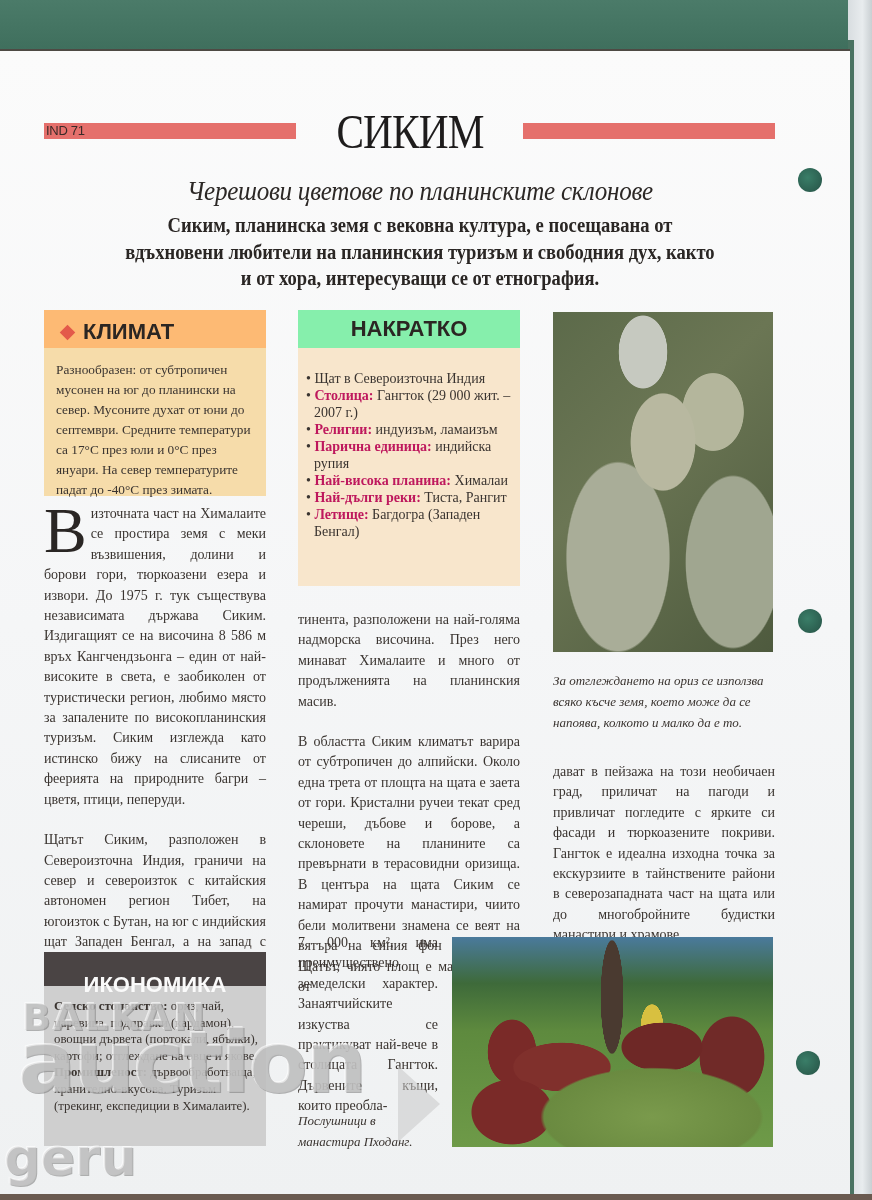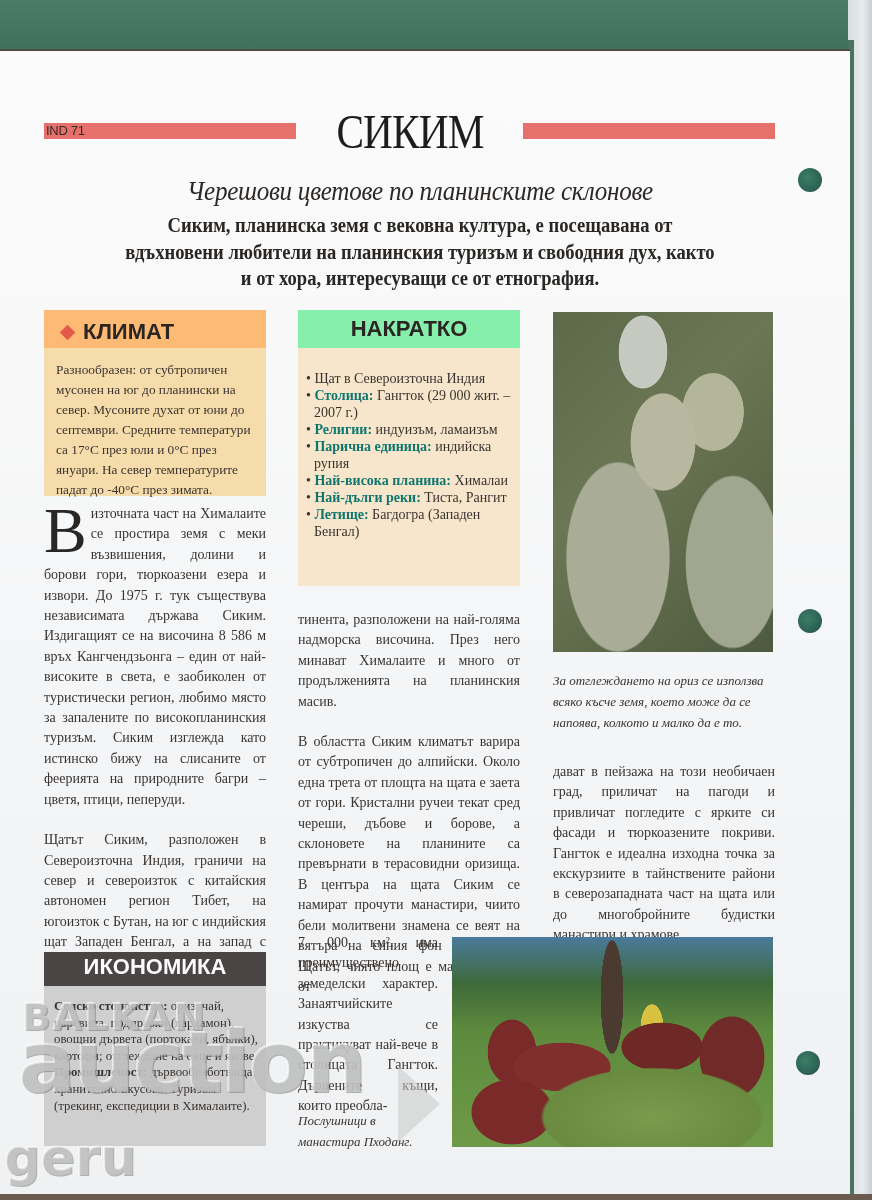--- a/index.html
+++ b/index.html
@@ -79,26 +79,26 @@
     }
 
     .nakratko { left: 298px; top: 310px; width: 222px; height: 276px; background: #f8e6cc; }
     .nakratko .box-head {
       height: 38px; background: #86efac; font-size: 22px; text-align: center; padding-top: 6px;
     }
     .nakratko ul { list-style: none; padding: 22px 6px 0 8px; }
     .nakratko li {
       font-size: 14px; line-height: 17px; color: #3a3430; padding-left: 8px; text-indent: -8px;
     }
-    .nakratko li b { color: #0f766e; }
+    .nakratko li b { color: #be185d; }
 
     .ikonomika { left: 44px; top: 952px; width: 222px; height: 194px; background: #cfcfcf; }
     .ikonomika .box-head {
       height: 34px; background: #4a4444; color: #fafafa; font-size: 22px;
-      text-align: center; padding-top: 2px;
+      text-align: center; padding-top: 20px;
     }
     .ikonomika .box-body {
       padding: 12px 8px 0 10px; font-size: 12.8px; line-height: 16.6px; color: #3a3430;
     }
 
     
     .col {
       position: absolute; font-size: 14px; line-height: 20.4px; text-align: justify; color: #3a3430;
     }
     .col p { margin-bottom: 20px; }

